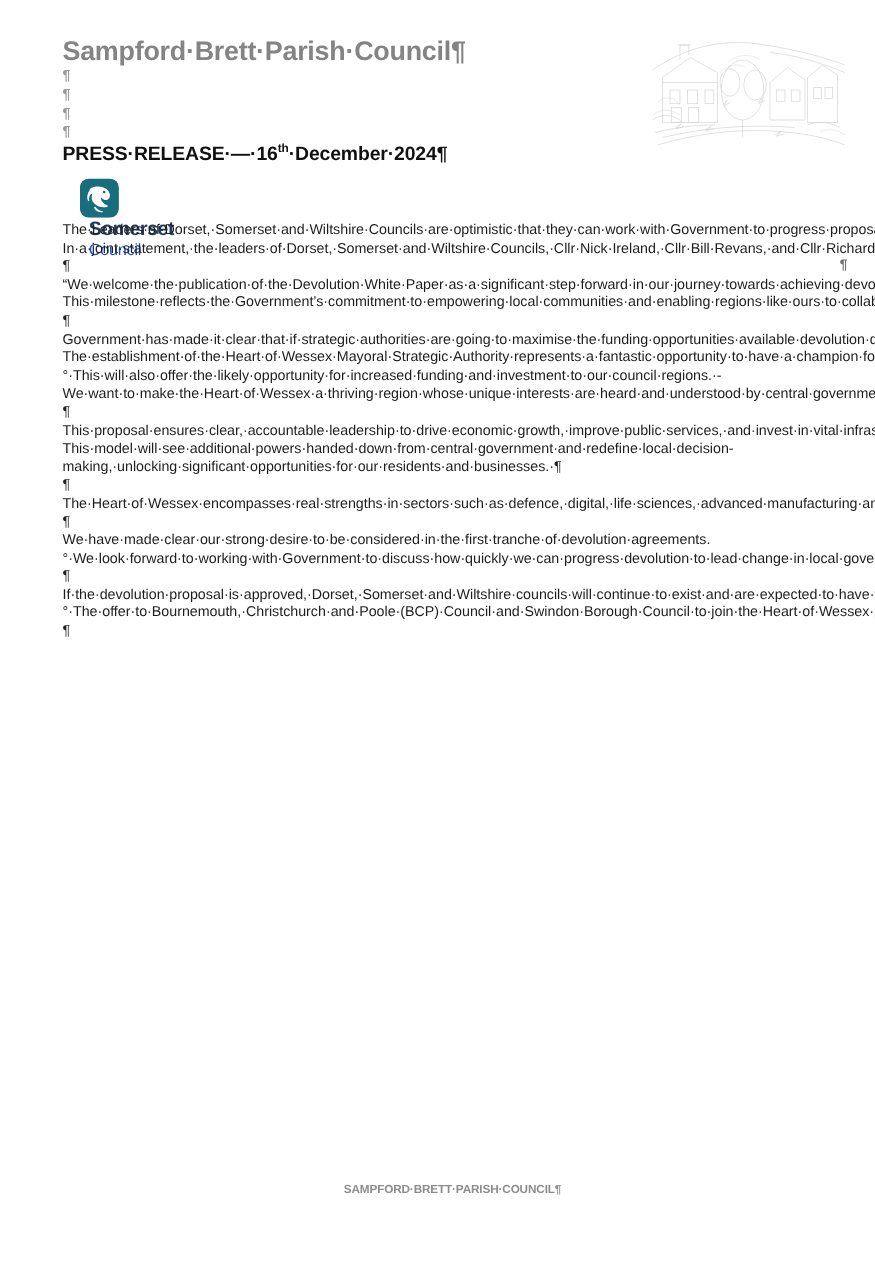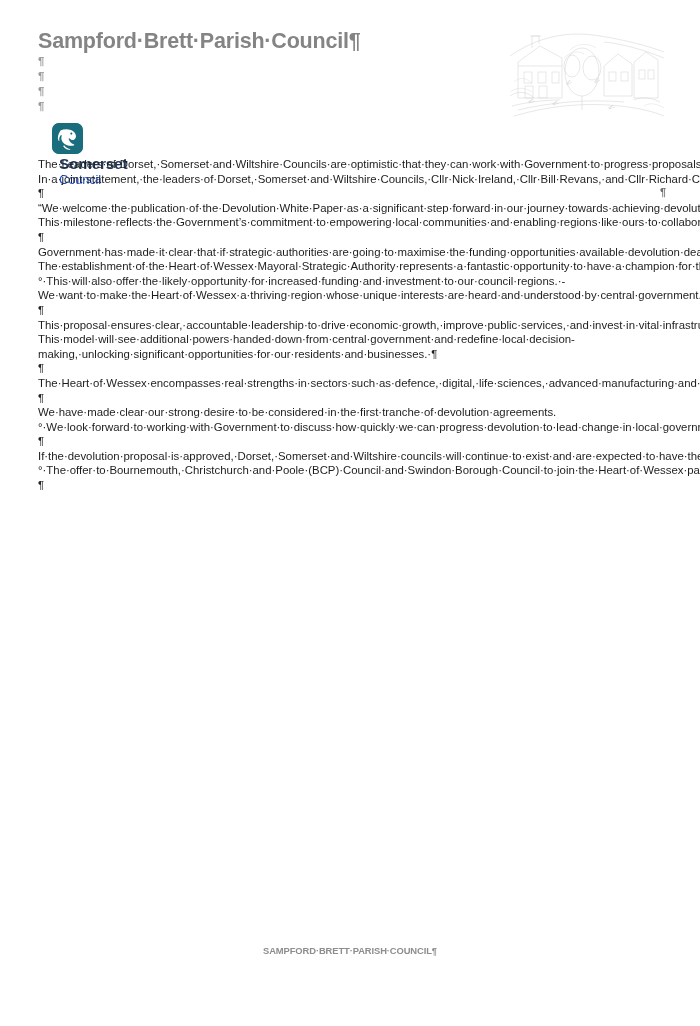--- a/index.html
+++ b/index.html
@@ -11,21 +11,21 @@
   body {
     width: 700px;
     height: 1026px;
     position: relative;
     font-family: "Liberation Sans", sans-serif;
     color: #1a1a1a;
     overflow: hidden;
   }
   .page {
     position: absolute;
-    left: 0; top: 0;
+    left: 12px; top: 0;
     width: 558px;
     height: 1026px;
     background: #ffffff;
   }
   .content {
     position: absolute;
     left: 38px;
     top: 28px;
     width: 628px;
   }
@@ -235,20 +235,21 @@
 
   <div class="content">
 
     <h1 class="org-title">Sampford·Brett·Parish·Council¶</h1>
 
     <div class="mark-line"><span class="pilcrow">¶</span></div>
     <div class="mark-line"><span class="pilcrow">¶</span></div>
     <div class="mark-line"><span class="pilcrow">¶</span></div>
     <div class="mark-line"><span class="pilcrow">¶</span></div>
 
+    <p class="press-line"><span>PRESS·RELEASE·—·16</span><sup>th</sup><span>·December·2024¶</span></p>
 
     <div class="logo-row">
       <div class="logo-mark">
         <svg width="31" height="31" viewBox="0 0 31 31" xmlns="http://www.w3.org/2000/svg">
           <rect x="0" y="0" width="31" height="31" rx="7" fill="#1a6d7d"></rect>
           <path d="M8.5 7.5 C13 5.2 19.5 6 22.5 9.5 C24.6 12 24.4 15.2 22.2 16.6 C20.6 17.6 18.8 17 17.6 15.6 C17.1 15 16.5 15.2 16.7 16 C17.3 18.6 19.3 20.4 21.6 21.2 C22.6 21.6 22.4 22.4 21.4 22.6 C17.6 23.4 13.4 22.2 11 19.4 C9.4 17.5 9 15.2 9.6 13.2 C9.9 12.2 9.2 11.8 8.6 12.4 C7.4 13.7 7 15.6 7.4 17.2 C7.6 18 6.9 18.3 6.5 17.6 C5.2 15.2 5.8 11.6 8.5 7.5 Z" fill="#ffffff"></path>
           <circle cx="19.3" cy="10.6" r="1.05" fill="#1a6d7d"></circle>
           <path d="M12.4 22.6 C13.6 24.4 15.6 25.6 17.8 25.9 C18.6 26 18.6 26.6 17.8 26.7 C15.2 27 12.7 25.8 11.4 23.6 C11 22.9 11.9 22.1 12.4 22.6 Z" fill="#ffffff"></path>
         </svg>
       </div>

